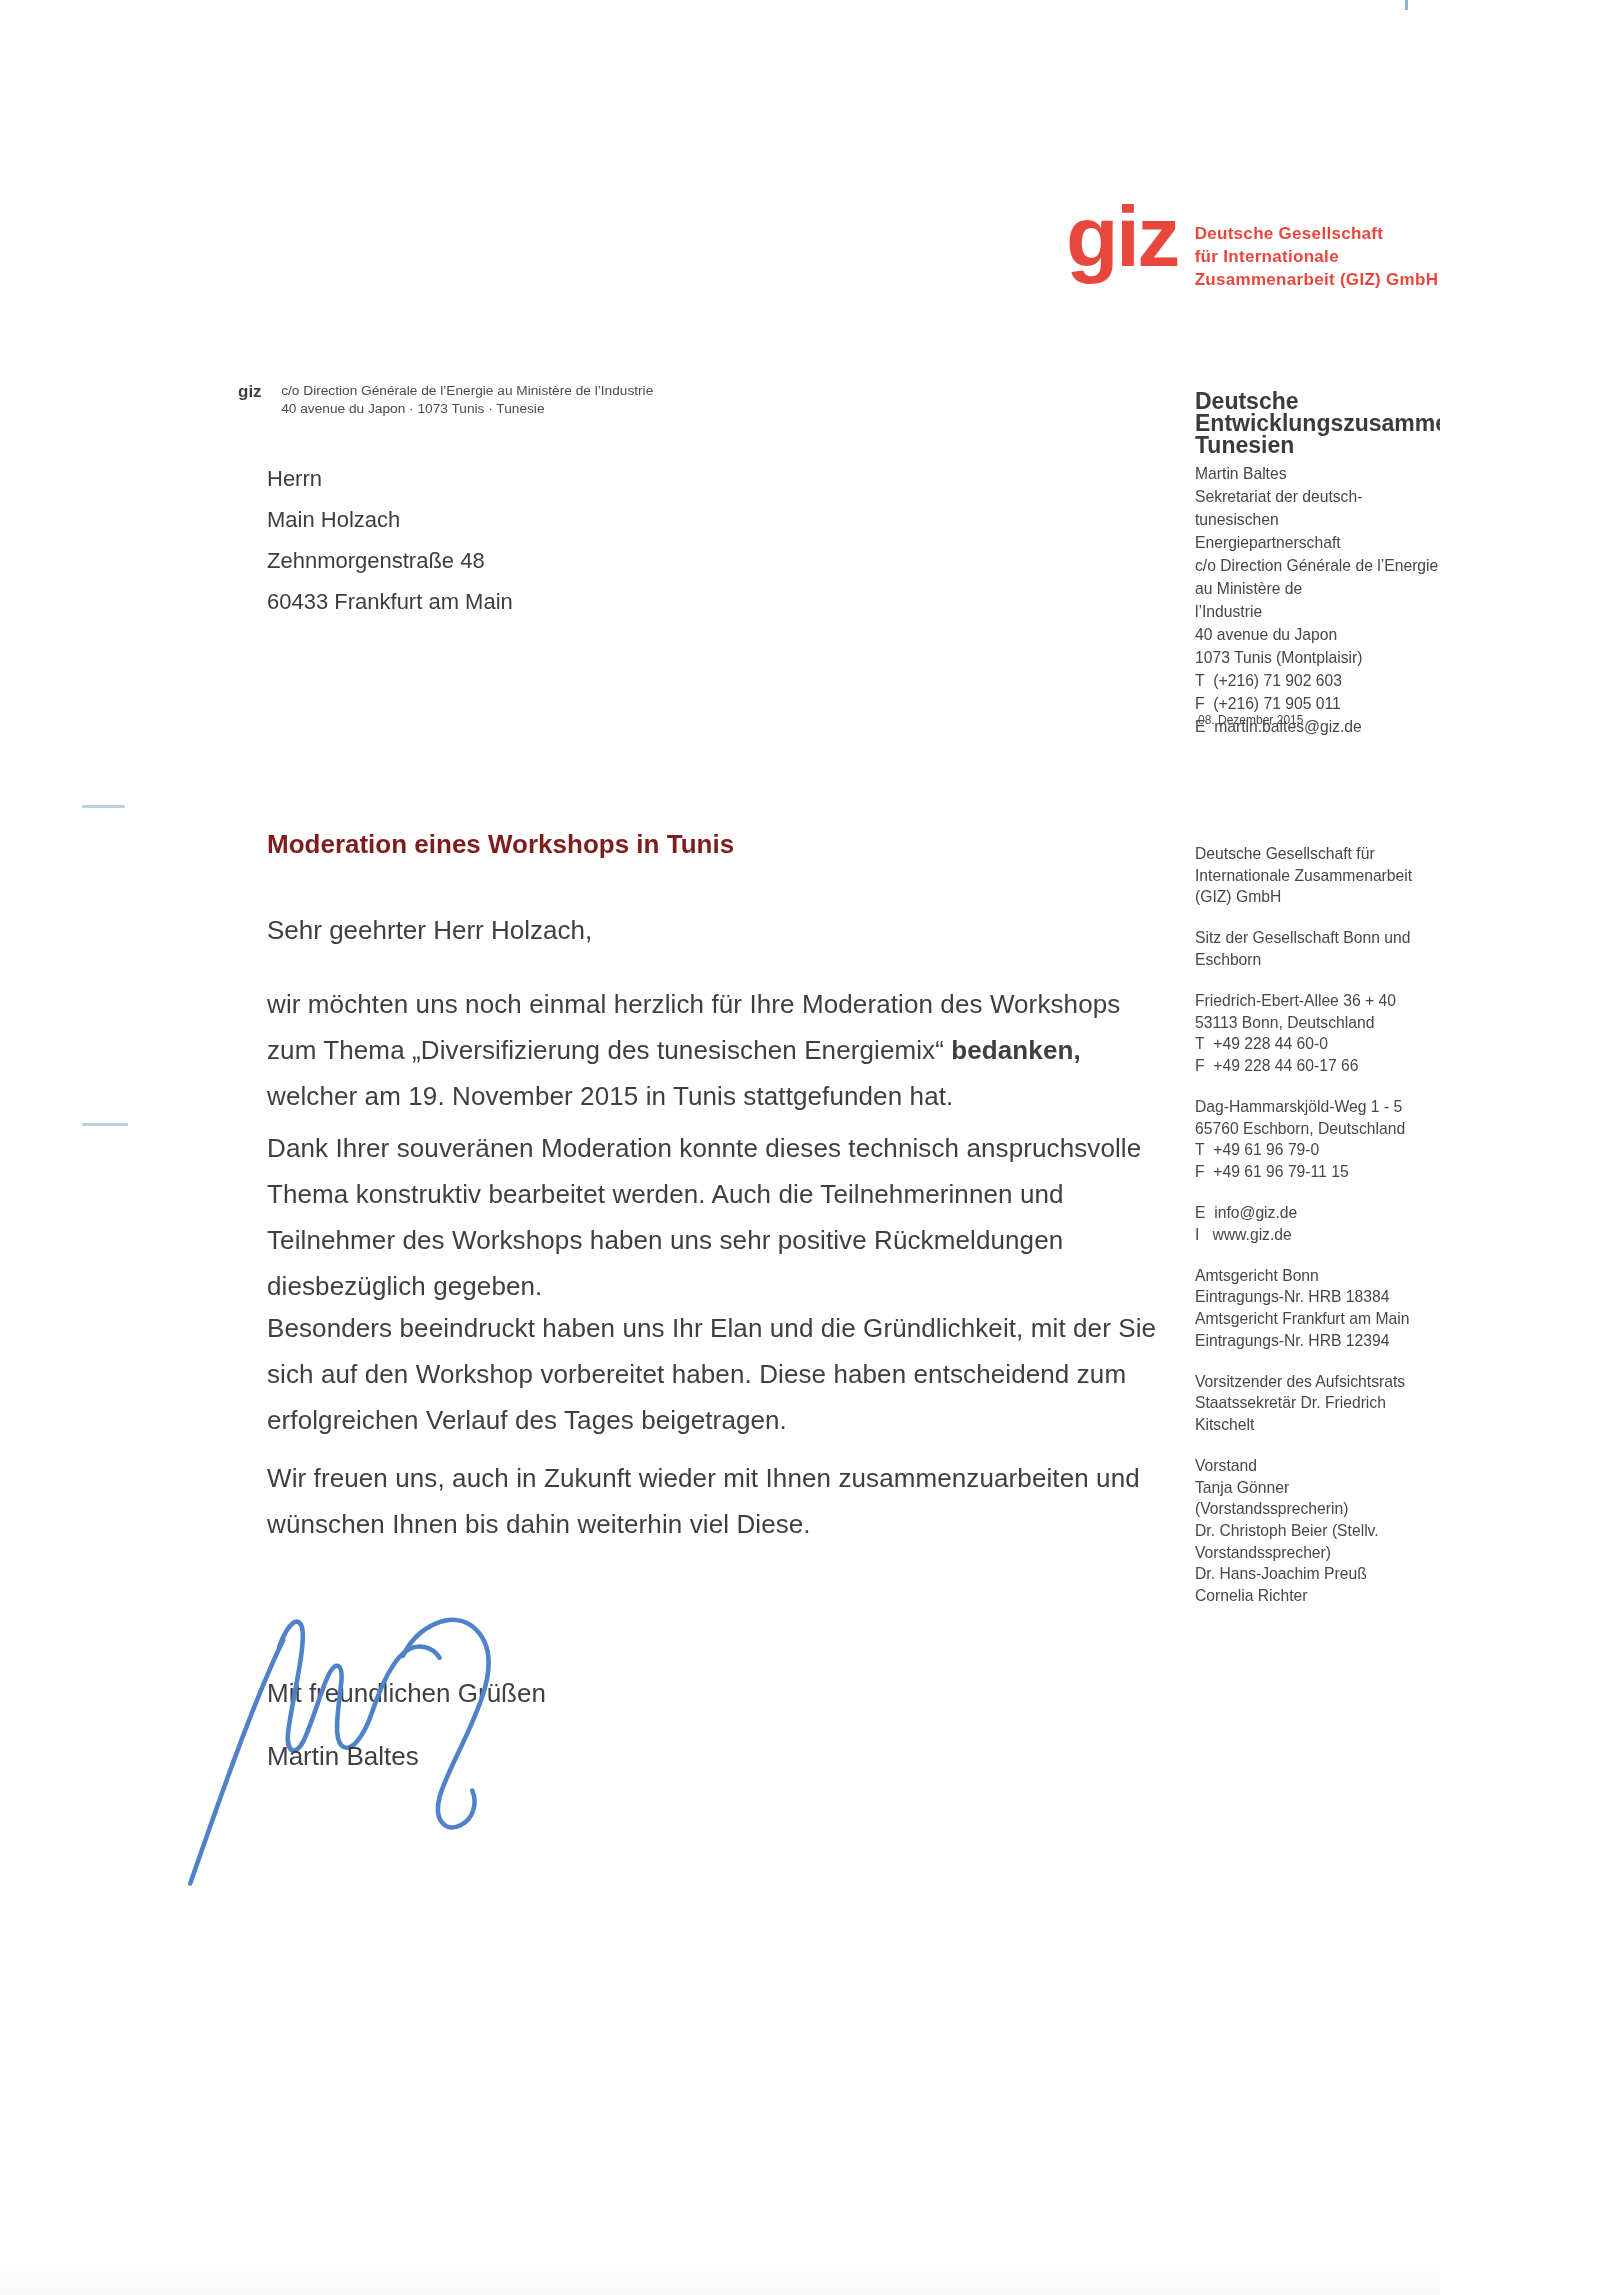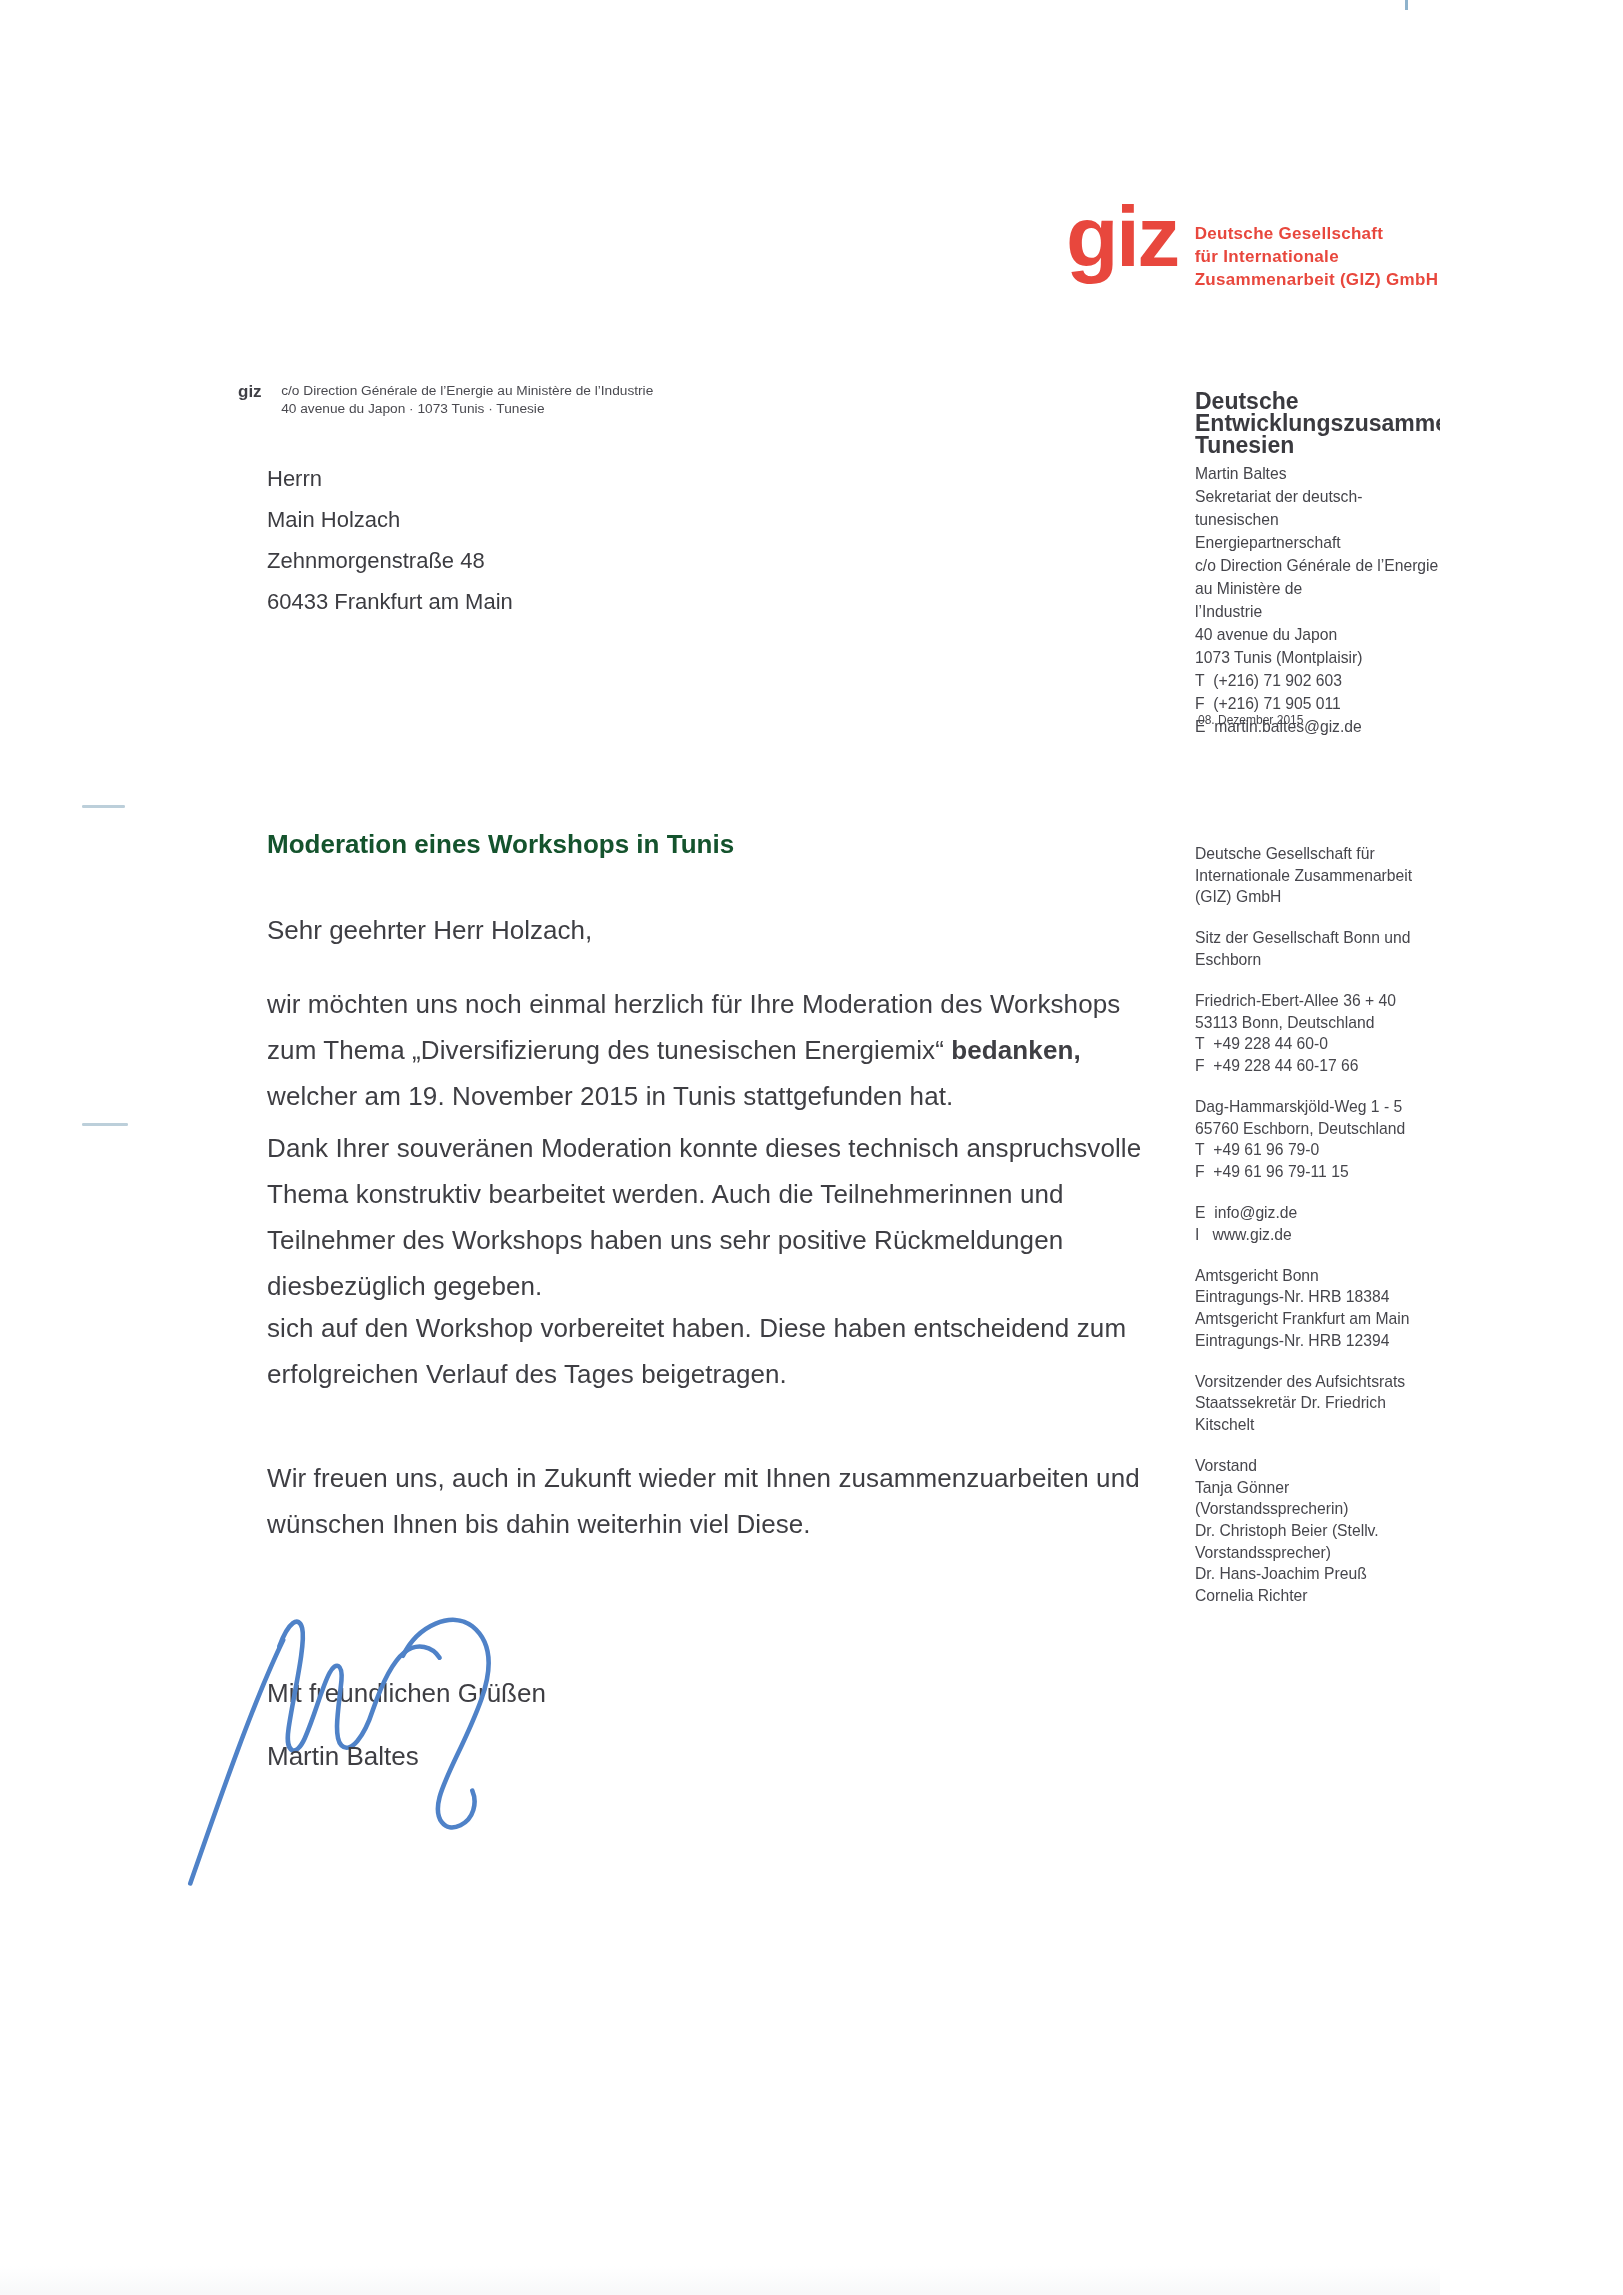--- a/index.html
+++ b/index.html
@@ -39,21 +39,21 @@
 
   
   .info-head { left:1195px; top:390px; font-size:23px; font-weight:700;
                line-height:22px; color:#3a3a3f; }
   .info-lines { left:1195px; top:462px; font-size:15.7px; line-height:23px; color:#45454b; }
   .date { left:1198px; top:713px; font-size:12px; color:#45454b; }
   .info-bottom { left:1195px; top:843px; font-size:15.7px; line-height:21.6px; color:#46464c; }
   .info-bottom .blk { margin-bottom:19.6px; }
 
   
-  .subject { left:267px; top:829px; font-size:26px; font-weight:700; color:#14532d; }
+  .subject { left:267px; top:829px; font-size:26px; font-weight:700; color:#7f1d1d; }
   .salutation { left:267px; top:915px; font-size:26px; }
   .para { left:267px; font-size:26px; line-height:46px; letter-spacing:0.1px; }
   .para .b { font-weight:700; }
   .closing { left:267px; top:1678px; font-size:26px; }
   .signer { left:267px; top:1741px; font-size:26px; }
   .sig { left:164px; top:1589px; }
 </style>
 </head>
 <body>
 
@@ -117,20 +117,21 @@
   </div>
 
   <div class="abs para" style="top:1125px;">
     <div>Dank Ihrer souveränen Moderation konnte dieses technisch anspruchsvolle</div>
     <div>Thema konstruktiv bearbeitet werden. Auch die Teilnehmerinnen und</div>
     <div>Teilnehmer des Workshops haben uns sehr positive Rückmeldungen</div>
     <div>diesbezüglich gegeben.</div>
   </div>
 
   <div class="abs para" style="top:1305px;">
+    <div>Besonders beeindruckt haben uns Ihr Elan und die Gründlichkeit, mit der Sie</div>
     <div>sich auf den Workshop vorbereitet haben. Diese haben entscheidend zum</div>
     <div>erfolgreichen Verlauf des Tages beigetragen.</div>
   </div>
 
   <div class="abs para" style="top:1455px;">
     <div>Wir freuen uns, auch in Zukunft wieder mit Ihnen zusammenzuarbeiten und</div>
     <div>wünschen Ihnen bis dahin weiterhin viel Diese.</div>
   </div>
 
   <div class="abs closing">Mit freundlichen Grüßen</div>

